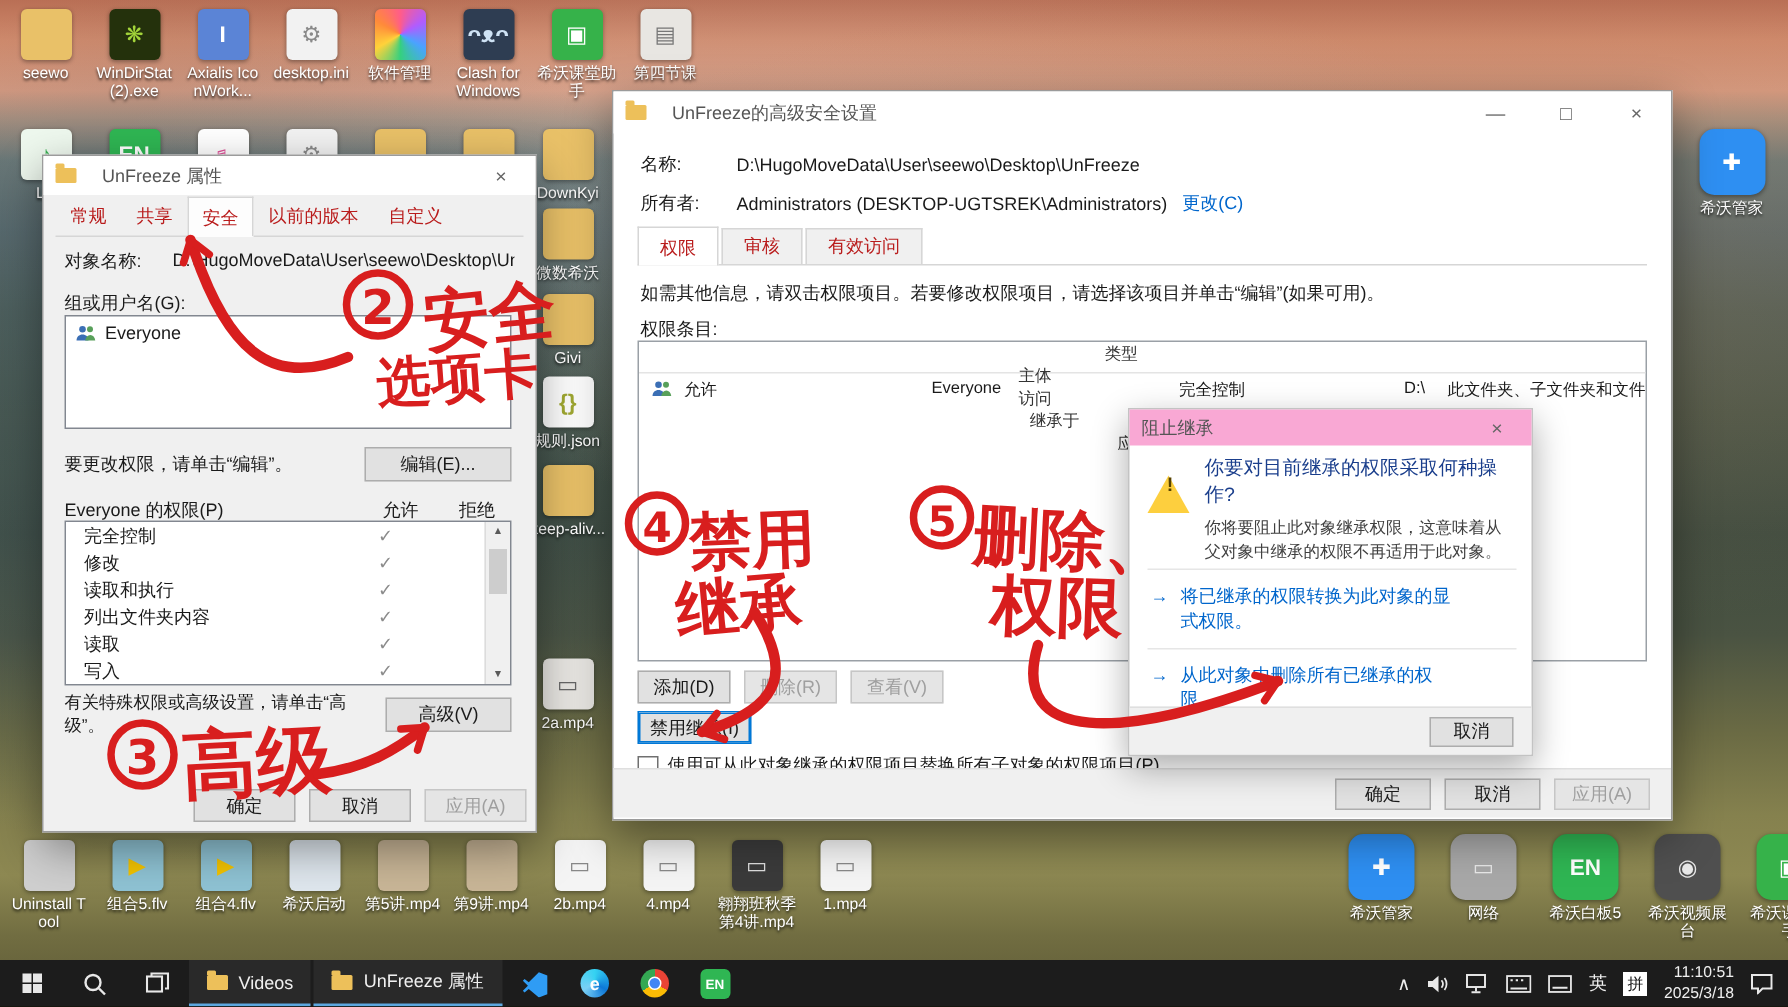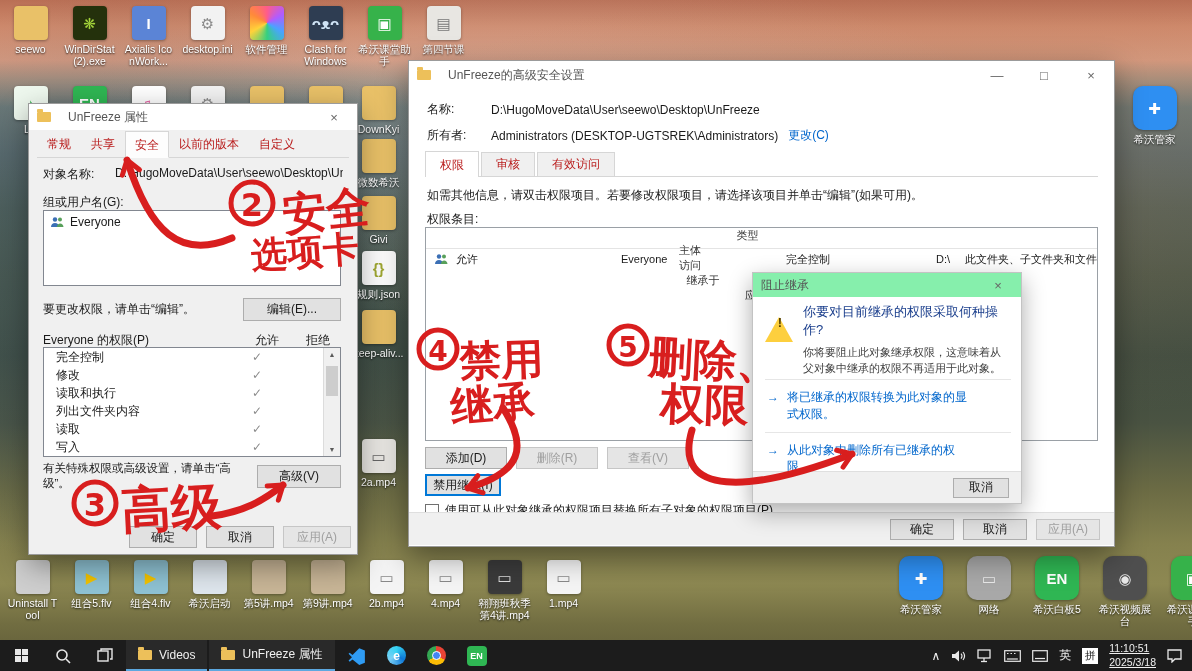--- a/index.html
+++ b/index.html
@@ -109,31 +109,31 @@
   .th:nth-of-type(4){width:150px;}
   .th:nth-of-type(5){flex:1;}
   .trow{display:flex;height:20px;align-items:center;}
   .td-ico{width:30px;display:flex;justify-content:center;}
   .td:nth-of-type(1){width:50px;}
   .td:nth-of-type(2){width:165px;}
   .td:nth-of-type(3){width:165px;}
   .td:nth-of-type(4){width:150px;}
   .td:nth-of-type(5){flex:1;white-space:nowrap;}
   .action-row{position:absolute;left:16px;top:386px;display:flex;gap:9px;}
-  .action-row .btn{width:82px;height:22px;}
+  .action-row .btn{width:62px;height:22px;}
   .btn-disinherit{position:absolute;left:16px;top:413px;width:76px;height:22px;}
   .chk-row{position:absolute;left:16px;top:441px;display:flex;align-items:center;gap:6px;}
   .checkbox{width:12px;height:12px;border:1px solid #707070;background:#fff;flex:0 0 auto;}
   .adv-footer{position:absolute;left:0;right:0;top:451px;height:33px;background:#f0f0f0;border-top:1px solid #dfdfdf;
     display:flex;align-items:center;justify-content:flex-end;gap:9px;padding-right:14px;box-sizing:border-box;}
   .adv-footer .btn{width:64px;height:21px;}
   
   .block{left:752px;top:272px;width:268px;height:230px;background:#fff;border:1px solid #c3c3c3;z-index:20;
     box-shadow:0 8px 22px rgba(0,0,0,.33);}
-  .block .titlebar{height:24px;background:#86efac;}
+  .block .titlebar{height:24px;background:#f9a8d4;}
   .block-body{position:absolute;left:12px;top:30px;right:10px;display:flex;gap:8px;}
   .warn{position:relative;width:30px;height:28px;flex:0 0 auto;}
   .warn .tri{width:0;height:0;border-left:14px solid transparent;border-right:14px solid transparent;
     border-bottom:25px solid #fdcf3e;}
   .warn .bang{position:absolute;left:0;right:0;bottom:1px;text-align:center;font-weight:bold;font-size:13px;color:#574200;}
   .block-q{font-size:13px;color:#1a3e8c;margin-bottom:6px;}
   .block-text{font-size:11px;color:#404040;line-height:1.45;}
   .block-opts{position:absolute;left:12px;top:106px;right:10px;border-top:1px solid #e6e6e6;}
   .opt{display:flex;gap:8px;padding:9px 2px;border-bottom:1px solid #e6e6e6;color:#0066cc;font-size:12px;line-height:1.4;}
   .opt-arrow{flex:0 0 auto;}
@@ -159,21 +159,21 @@
     background:conic-gradient(#ea4335 0 33%,#fbbc05 33% 66%,#34a853 66% 100%);}
   .chrome-circle::after{content:"";position:absolute;left:5px;top:5px;width:9px;height:9px;border-radius:50%;
     background:#4285f4;border:1.5px solid #fff;box-sizing:border-box;}
   .en-tile{width:20px;height:20px;border-radius:4px;background:#2fb653;color:#fff;font-weight:bold;font-size:9px;
     display:flex;align-items:center;justify-content:center;}
   .tb-spacer{flex:1;}
   .tray{display:flex;align-items:center;gap:11px;padding-right:10px;}
   .tray svg{display:block;}
   .tray-text{font-size:12px;color:#f0f0f0;}
   .ime-box{width:16px;height:16px;background:#fff;color:#111;font-size:10.5px;display:flex;align-items:center;justify-content:center;}
-  .clock{font-size:10.5px;line-height:1.25;color:#f0f0f0;text-decoration:underline;}
+  .clock{text-align:right;font-size:10.5px;line-height:1.25;color:#f0f0f0;}
 </style>
 </head>
 <body>
 
 <div class="screen">
 
   <div class="icon-row row-top">
 
       <div class="dicon">
         <span class="tile" style="background: rgb(233, 193, 104);">

